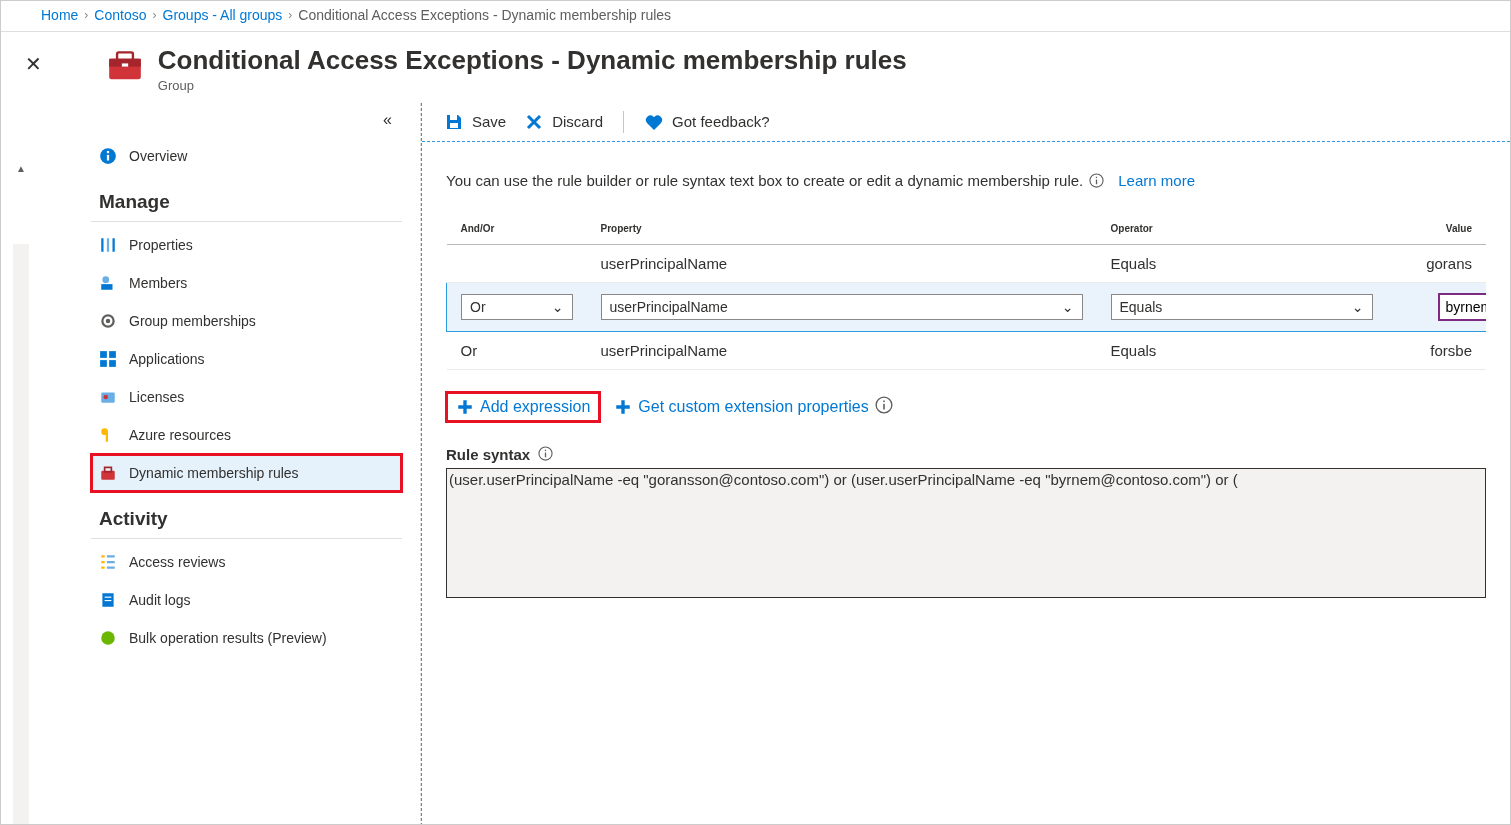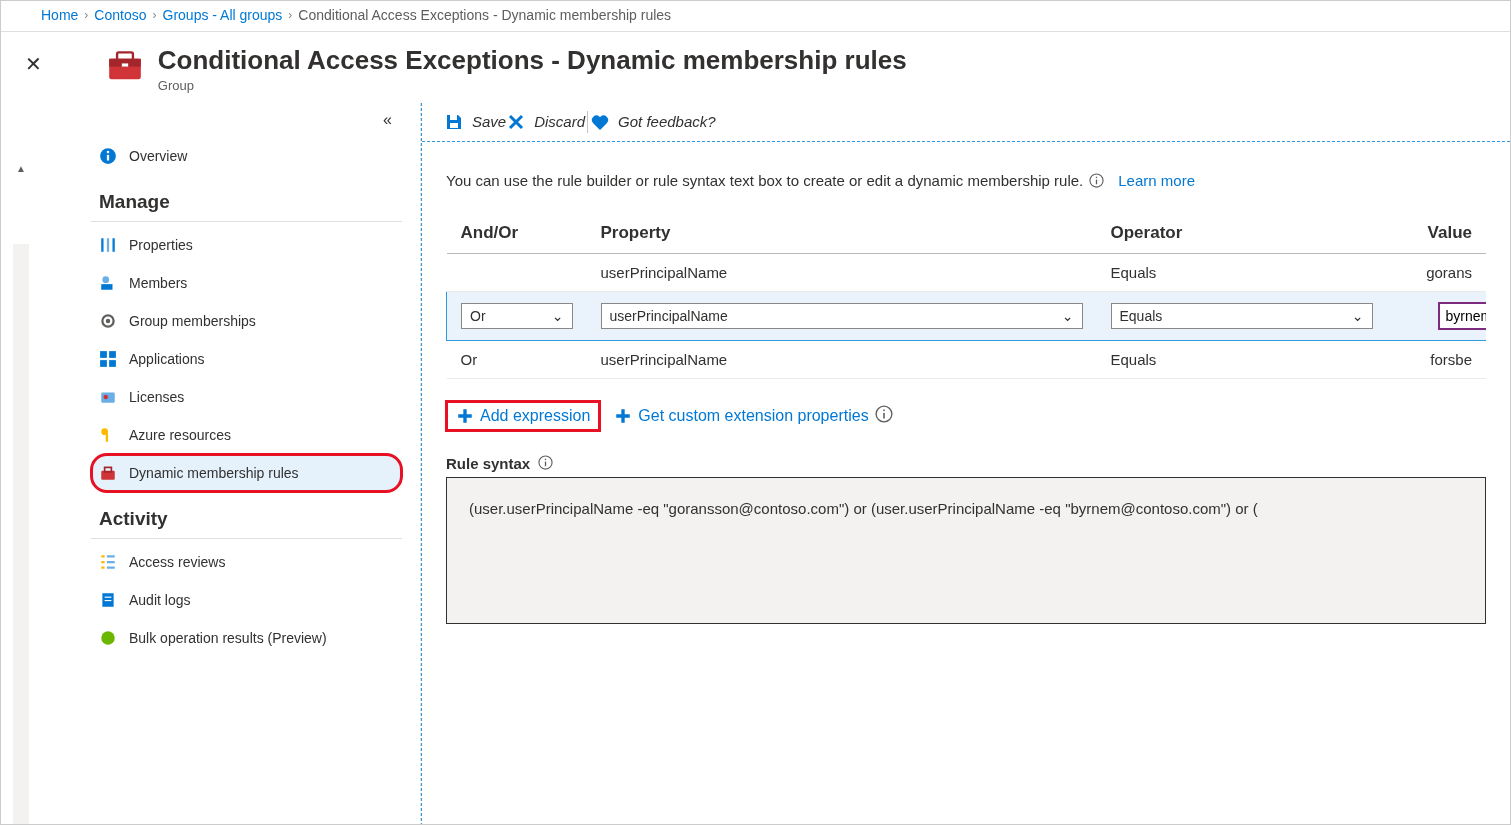--- a/index.html
+++ b/index.html
@@ -60,43 +60,42 @@
   }
   .sidebar .collapse {
     display:flex; justify-content:flex-end; padding:8px 0;
   }
   .sidebar .collapse span { font-size:16px; color:#323130; cursor:pointer; padding-right:10px; }
   .nav-item {
     display:flex; align-items:center; gap:12px;
     padding:10px 8px; cursor:pointer; font-size:14px;
     border-radius:0;
   }
-  .nav-item.active { background:#e5f1fb;border-radius:16px; }
+  .nav-item.active { background:#e5f1fb; }
   .nav-item .icon { width:18px; height:18px; display:flex; align-items:center; justify-content:center; color:#0078d4; }
   .nav-section-label {
     font-weight:600; font-size:19px; color:#323130;
     padding: 16px 8px 8px;
     border-bottom:1px solid #e1dfdd;
     margin-bottom:4px;
   }
   .highlight-red {
     outline: 3px solid #e81123;
     outline-offset: -2px;
   }
 
   
   .content {
     flex:1; position:relative; border:1px dashed #2c9be0; border-top:none; border-right:none;
     min-width:0;
   }
   .toolbar {
-    display:flex; align-items:center; 
+    display:flex; align-items:center; gap:18px;
     padding:8px 22px;
     border-bottom:1px dashed #2c9be0;
-    font-style:italic;
   }
   .tool-btn {
     display:flex; align-items:center; gap:8px;
     font-size:15px; cursor:pointer;
   }
   .tool-btn svg { width:20px; height:20px; }
   .tool-sep { width:1px; height:22px; background:#c8c6c4; margin:0 2px; }
 
   .tabbar {
     display:flex; padding: 0 12px; border-bottom:1px solid #e1dfdd;
@@ -111,21 +110,21 @@
   .body-area { padding: 30px 24px; }
   .intro { font-size:15px; color:#323130; margin-bottom:24px; display:flex; align-items:center; gap:6px; flex-wrap:wrap; }
   .intro .info-icon { display:inline-flex; }
   .intro a { color:#0078d4; text-decoration:none; margin-left:8px; }
 
   table.rule {
     width:100%; border-collapse:collapse;
     table-layout: fixed;
   }
   table.rule th {
-    text-align:left; font-weight:600; font-size:17px; padding:10px 14px;
+    text-align:left; font-weight:600; font-size:10px; padding:10px 14px;
     border-bottom:1px solid #b9b9b9;
   }
   table.rule td {
     padding:10px 14px; font-size:15px;
     border-bottom:1px solid #eaeaea;
     white-space:nowrap; overflow:hidden; text-overflow:clip;
   }
   tr.rule-row-editing td { background:#eaf3fb; border-top:1px solid #2c9be0; border-bottom:1px solid #2c9be0; }
   tr.rule-row-editing td:first-child { border-left:1px solid #2c9be0; }
   .selectbox {
@@ -137,23 +136,23 @@
   .value-input {
     border:2px solid #7c2b80; padding:4px 6px; font-size:14px; min-width:70px; width:80px;margin-left:37px;
   }
 
   .action-links { display:flex; align-items:center; gap:4px; margin-top:20px; }
   .link-btn { display:flex; align-items:center; gap:6px; color:#0078d4; font-size:16px; cursor:pointer; padding:6px 10px; }
   .link-btn svg { width:18px; height:18px; }
 
   .syntax-label { font-weight:600; font-size:15px; margin-top:22px; display:flex; align-items:center; gap:8px; }
   .syntax-box {
-    width:100%; height:147px; margin-top:4px;
+    width:100%; height:130px; margin-top:4px;
     background:#f3f2f1; border:1px solid #323130;
-    padding:22px; font-size:15px; color:#323130;
+    padding:2px; font-size:15px; color:#323130;
     resize:none; font-family:inherit; overflow:hidden;
   }
 
   .info-svg { width:15px; height:15px; }
 </style>
 </head>
 <body>
 
 <div class="breadcrumb">
   <a>Home</a>

